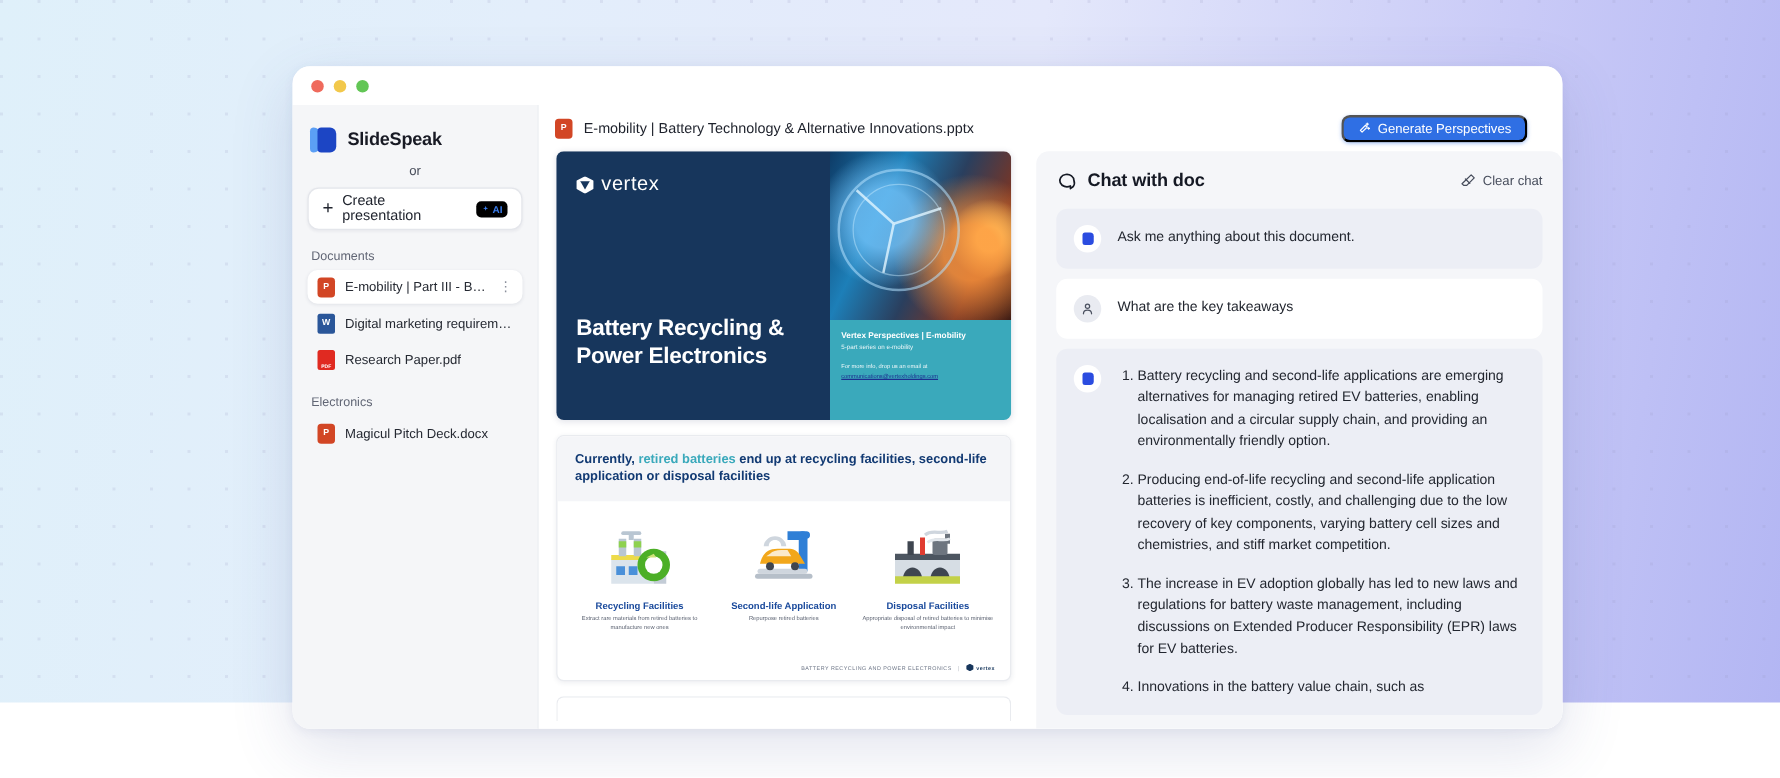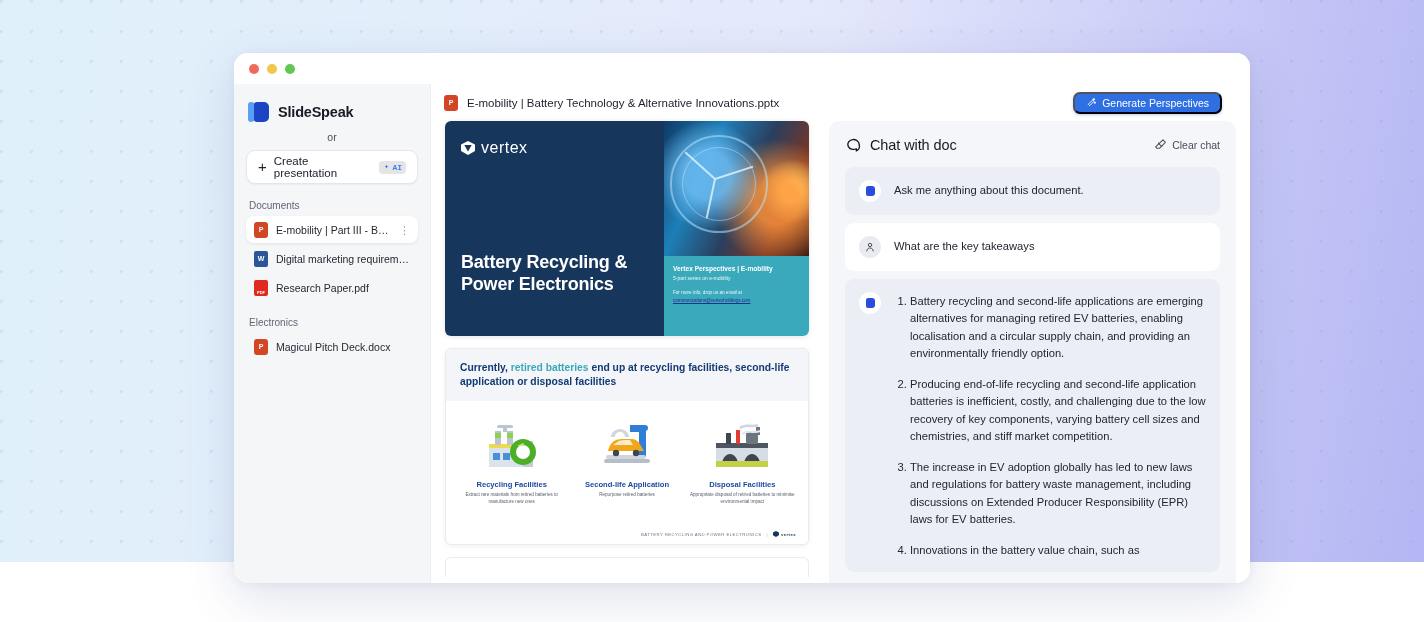--- a/index.html
+++ b/index.html
@@ -83,23 +83,23 @@
 
   .create-btn {
     height: 34px; background: #ffffff; border: 1px solid #e4e6eb;
     border-radius: 9px;
     display: flex; align-items: center; gap: 7px; padding: 0 11px;
     box-shadow: 0 1px 2px rgba(30,40,80,0.05);
   }
   .plus { font-size: 15px; color: #20242e; line-height: 1; margin-top: -2px;}
   .create-label { font-size: 11.5px; color: #20242e; font-weight: 500; }
   .ai-pill {
-    margin-left: auto; background: #e5e5e5; color: #3b7ff0;
+    margin-left: auto; background: #000000; color: #3b7ff0;
     font-size: 8px; font-weight: bold; border-radius: 4px;
-    padding: 2px 4px; display:flex; align-items:center; gap:2px;font-family:Liberation Mono, monospace;
+    padding: 2px 4px; display:flex; align-items:center; gap:2px;
   }
 
   .sec-label { font-size: 10px; color: #616675; margin: 16px 0 5px 3px; }
 
   .doc-row {
     display: flex; align-items: center; gap: 8px;
     height: 27px; padding: 0 8px; border-radius: 8px;
     margin-bottom: 2px;
   }
   .doc-row.active { background: #ffffff; box-shadow: 0 1px 3px rgba(30,40,80,0.09); }
@@ -128,21 +128,21 @@
     padding: 0 28px 0 13px; gap: 9px; flex-shrink: 0;
   }
   #doc-title { font-size: 11.5px; color: #1d212b; white-space: nowrap; overflow: hidden; text-overflow: ellipsis; }
   #gen-btn {
     margin-left: auto; background: #2f6fe4; color: #ffffff;
     font-size: 10.5px; border-radius: 7px; height: 22px;
     display: flex; align-items: center; gap: 5px; padding: 0 11px;
     white-space: nowrap; box-shadow: 0 1px 3px rgba(47,111,228,0.35);
   }
 
-  #panes { flex: 1; display: flex; gap: 16px; padding: 0 14px 0 14px; min-height: 0; }
+  #panes { flex: 1; display: flex; gap: 16px; padding: 0 0 0 14px; min-height: 0; }
 
   
   #deck { width: 368px; flex-shrink: 0; display: flex; flex-direction: column; gap: 12px; }
   .slide {
     width: 364px; border-radius: 6px; overflow: hidden;
     background: #ffffff; border: 1px solid #e9ebef;
     box-shadow: 0 1px 4px rgba(40,50,90,0.08);
     flex-shrink: 0;
   }
   
@@ -206,21 +206,21 @@
   .slide-peek { width: 364px; height: 20px; border-radius: 6px 6px 0 0;
                 border: 1px solid #e9ebef; border-bottom: none; background: #fff; }
 
   
   #chat {
     flex: 1; background: #f5f6f9; border-radius: 10px 10px 0 0;
     padding: 15px 16px 0 16px; display: flex; flex-direction: column;
     min-width: 0; overflow: hidden;
   }
   .chat-head { display: flex; align-items: center; gap: 8px; margin-bottom: 14px; }
-  .chat-head h2 { font-size: 14.5px; color: #151924; font-weight: normal; letter-spacing: -0.1px; }
+  .chat-head h2 { font-size: 14.5px; color: #151924; font-weight: bold; letter-spacing: -0.1px; }
   .clear-chat { margin-left: auto; display: flex; align-items: center; gap: 5px;
                 font-size: 10.5px; color: #474d5c; }
   .msg { display: flex; gap: 13px; border-radius: 9px; padding: 13px 14px; }
   .msg + .msg { margin-top: 8px; }
   .msg.bot { background: #eceef5; }
   .msg.user { background: #ffffff; }
   .av { width: 22px; height: 22px; border-radius: 50%; flex-shrink: 0;
         display: flex; align-items: center; justify-content: center; }
   .av.bot { background: #ffffff; }
   .av.bot i { display:block; width: 9px; height: 10px; background: #2b4ce0; border-radius: 2px 3px 3px 2px; }

